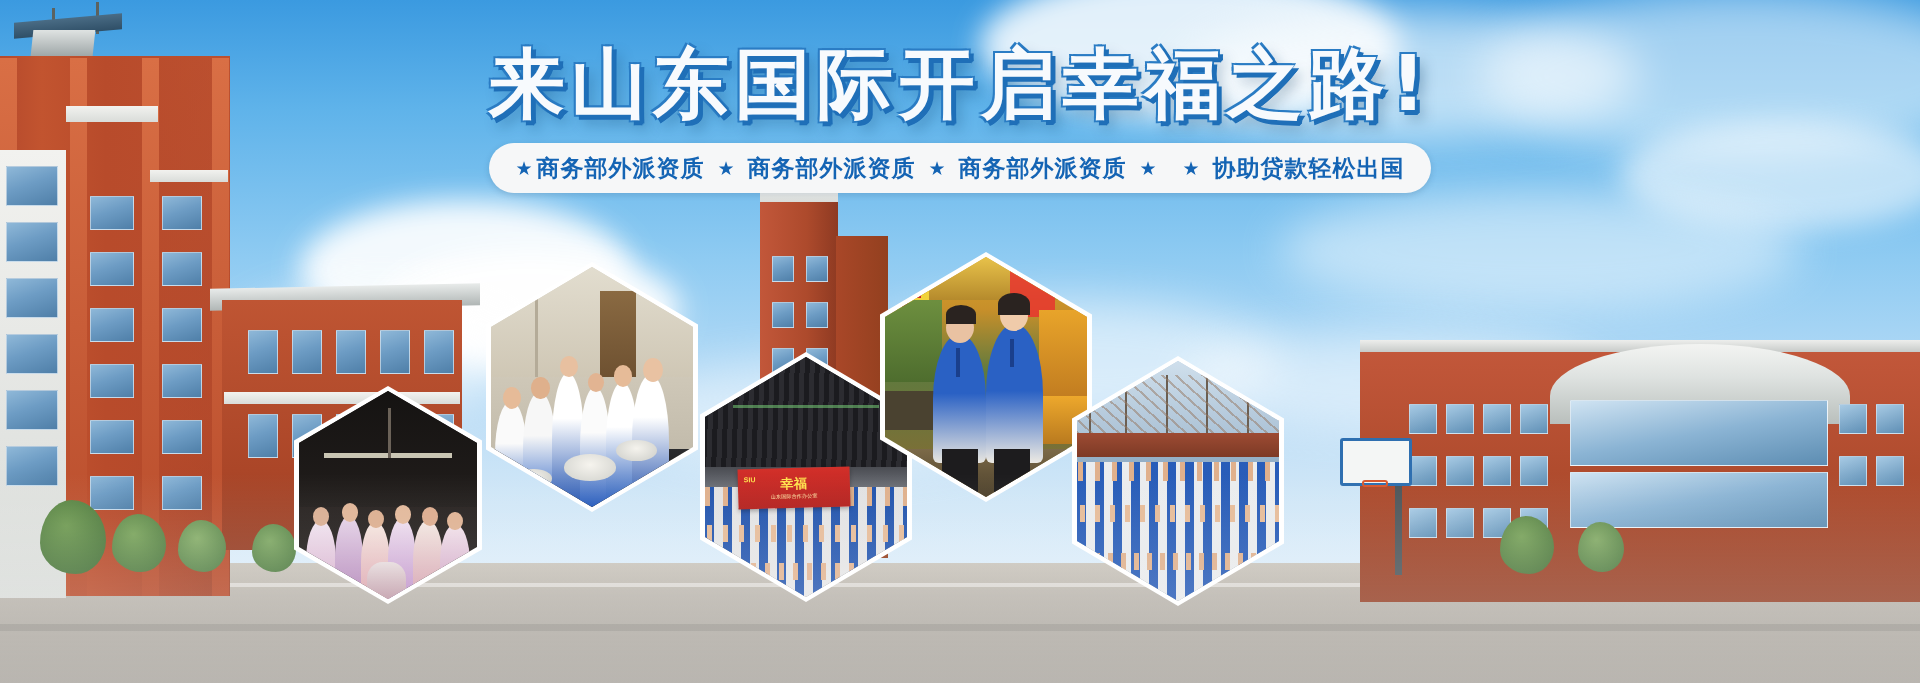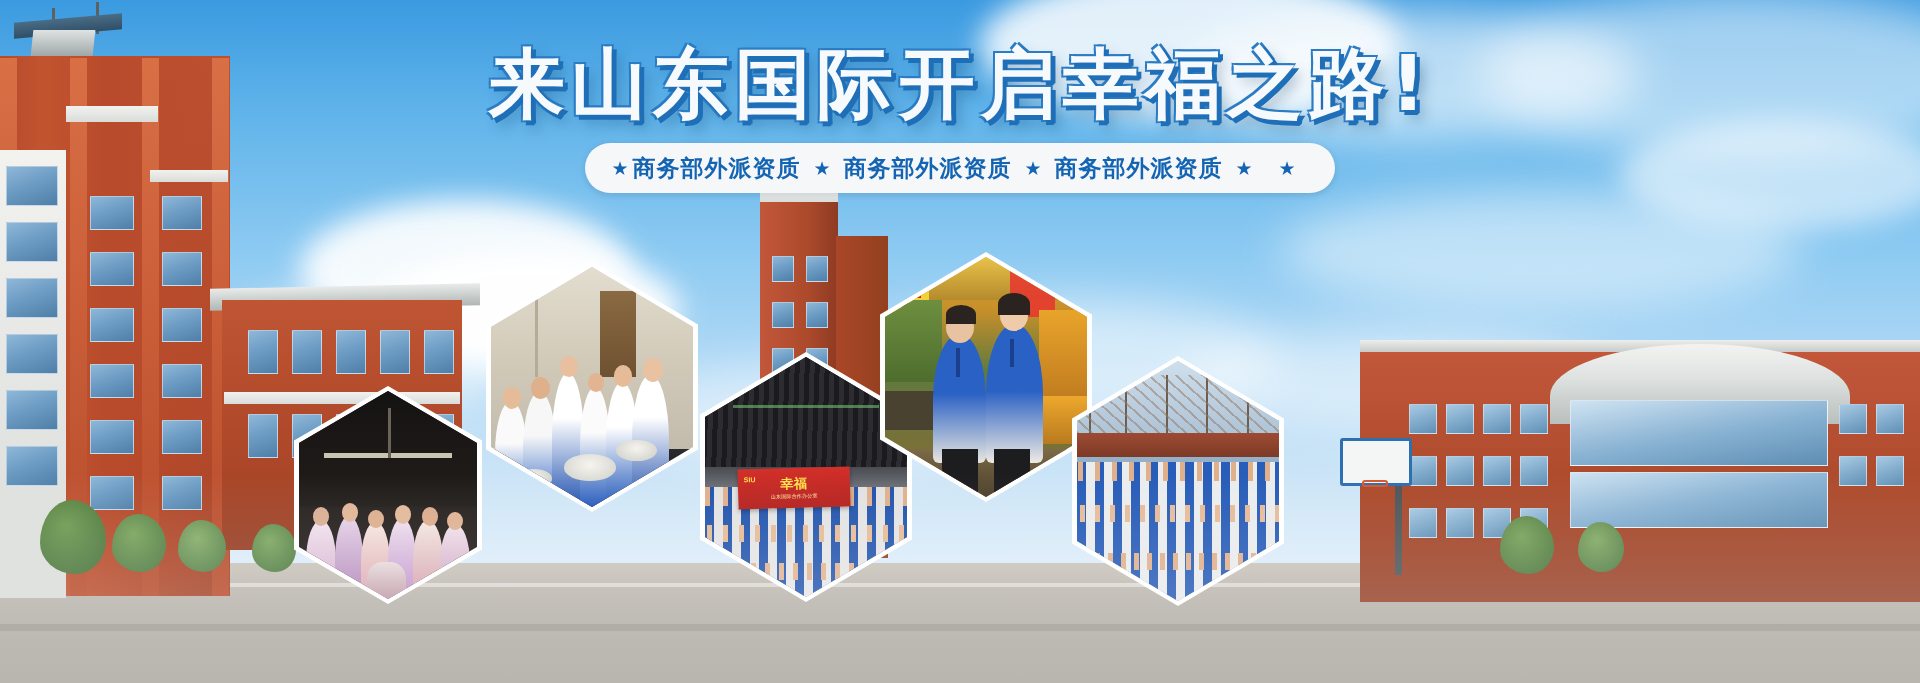--- a/index.html
+++ b/index.html
@@ -447,16 +447,17 @@
   <div class="pill-wrap">
     <div class="pill" id="pill">
         <span class="pill-star lead">★</span>
         <span class="pill-item">商务部外派资质</span>
         <span class="pill-star">★</span>
         <span class="pill-item">商务部外派资质</span>
         <span class="pill-star">★</span>
         <span class="pill-item">商务部外派资质</span>
         <span class="pill-star">★</span>
         <span class="pill-star">★</span>
+        <span class="pill-item">协助贷款轻松出国</span>
       </div>
   </div>
 
 </div>
 
 </body></html>

